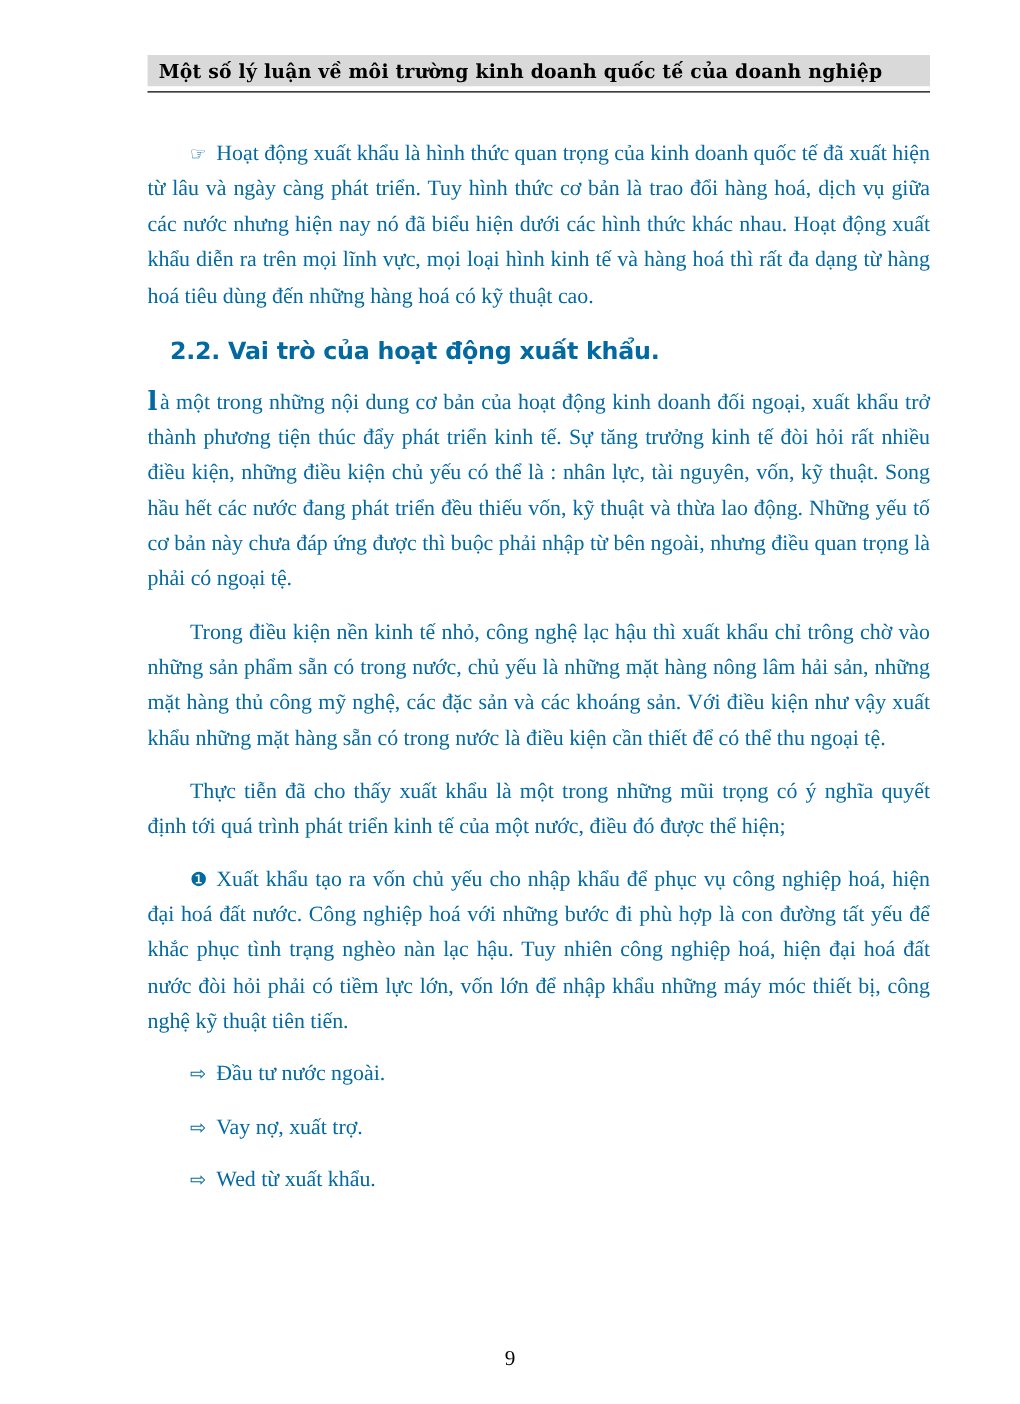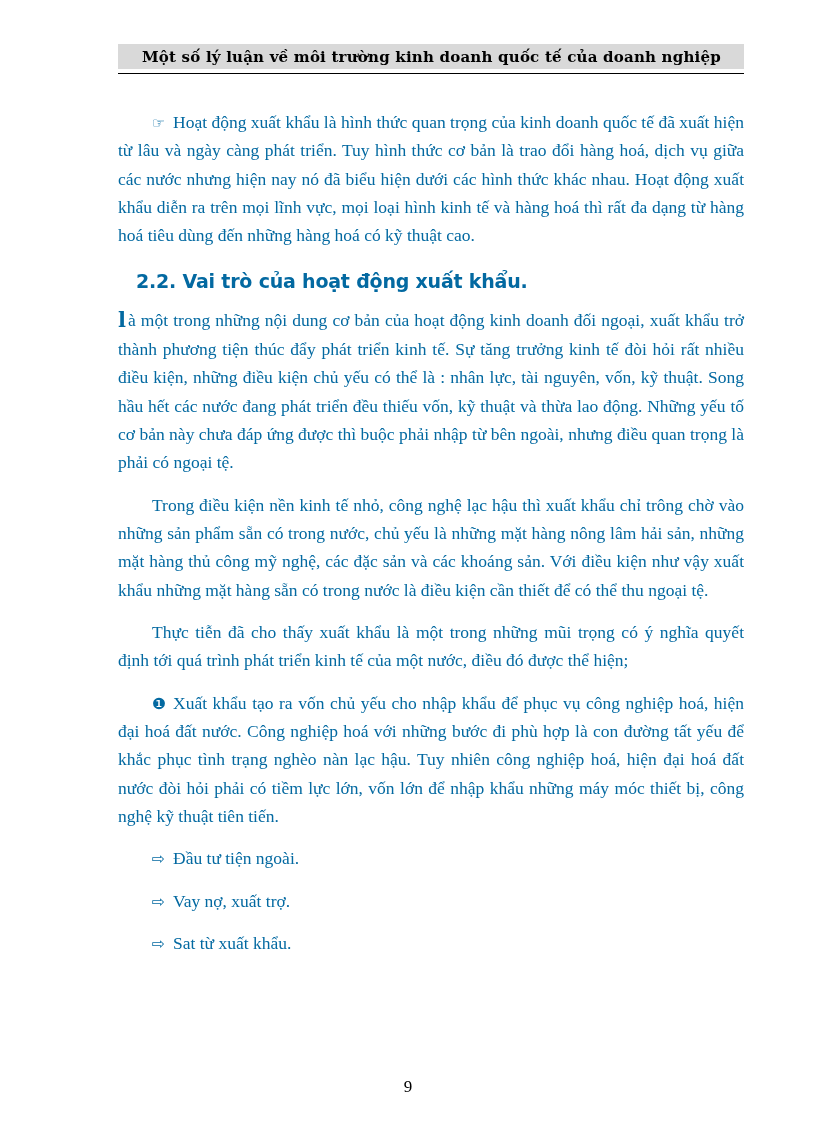--- a/index.html
+++ b/index.html
@@ -24,21 +24,20 @@
     box-sizing: border-box;
     padding: 44px 72px 30px 118px;
   }
   .header-band {
     margin-left: 0px;
     margin-right: 0px;
     background: #d9d9d9;
     height: 25px;
     display: flex;
     align-items: center;
-    justify-content: center;
     margin-bottom: 4px;
   }
   .header-title {
     font-family: "DejaVu Serif", serif;
     font-weight: bold;
     font-size: 15.5px;
     letter-spacing: 0.2px;
     color: #000;
     white-space: nowrap;
     transform: scaleX(0.97);
@@ -140,28 +139,28 @@
     <p class="para spaced">Trong điều kiện nền kinh tế nhỏ, công nghệ lạc hậu thì xuất khẩu chỉ trông chờ vào những sản phẩm sẵn có trong nước, chủ yếu là những mặt hàng nông lâm hải sản, những mặt hàng thủ công mỹ nghệ, các đặc sản và các khoáng sản. Với điều kiện như vậy xuất khẩu những mặt hàng sẵn có trong nước là điều kiện cần thiết để có thể thu ngoại tệ.</p>
 
     <p class="para spaced">Thực tiễn đã cho thấy xuất khẩu là một trong những mũi trọng có ý nghĩa quyết định tới quá trình phát triển kinh tế của một nước, điều đó được thể hiện;</p>
 
     <p class="para spaced">
       <span class="circled">❶</span><span>Xuất khẩu tạo ra vốn chủ yếu cho nhập khẩu để phục vụ công nghiệp hoá, hiện đại hoá đất nước. Công nghiệp hoá với những bước đi phù hợp là con đường tất yếu để khắc phục tình trạng nghèo nàn lạc hậu. Tuy nhiên công nghiệp hoá, hiện đại hoá đất nước đòi hỏi phải có tiềm lực lớn, vốn lớn để nhập khẩu những máy móc thiết bị, công nghệ kỹ thuật tiên tiến.</span>
     </p>
 
 
     <p class="arrow-item spaced">
-      <span class="arrow-mark">⇨</span><span>Đầu tư tiện ngoài.</span>
+      <span class="arrow-mark">⇨</span><span>Đầu tư nước ngoài.</span>
     </p>
 
     <p class="arrow-item spaced">
       <span class="arrow-mark">⇨</span><span>Vay nợ, xuất trợ.</span>
     </p>
 
     <p class="arrow-item spaced">
-      <span class="arrow-mark">⇨</span><span>Sat từ xuất khẩu.</span>
+      <span class="arrow-mark">⇨</span><span>Wed từ xuất khẩu.</span>
     </p>
 
 
   </div>
 
   <div class="page-number">9</div>
 </div>
 
 </body></html>

